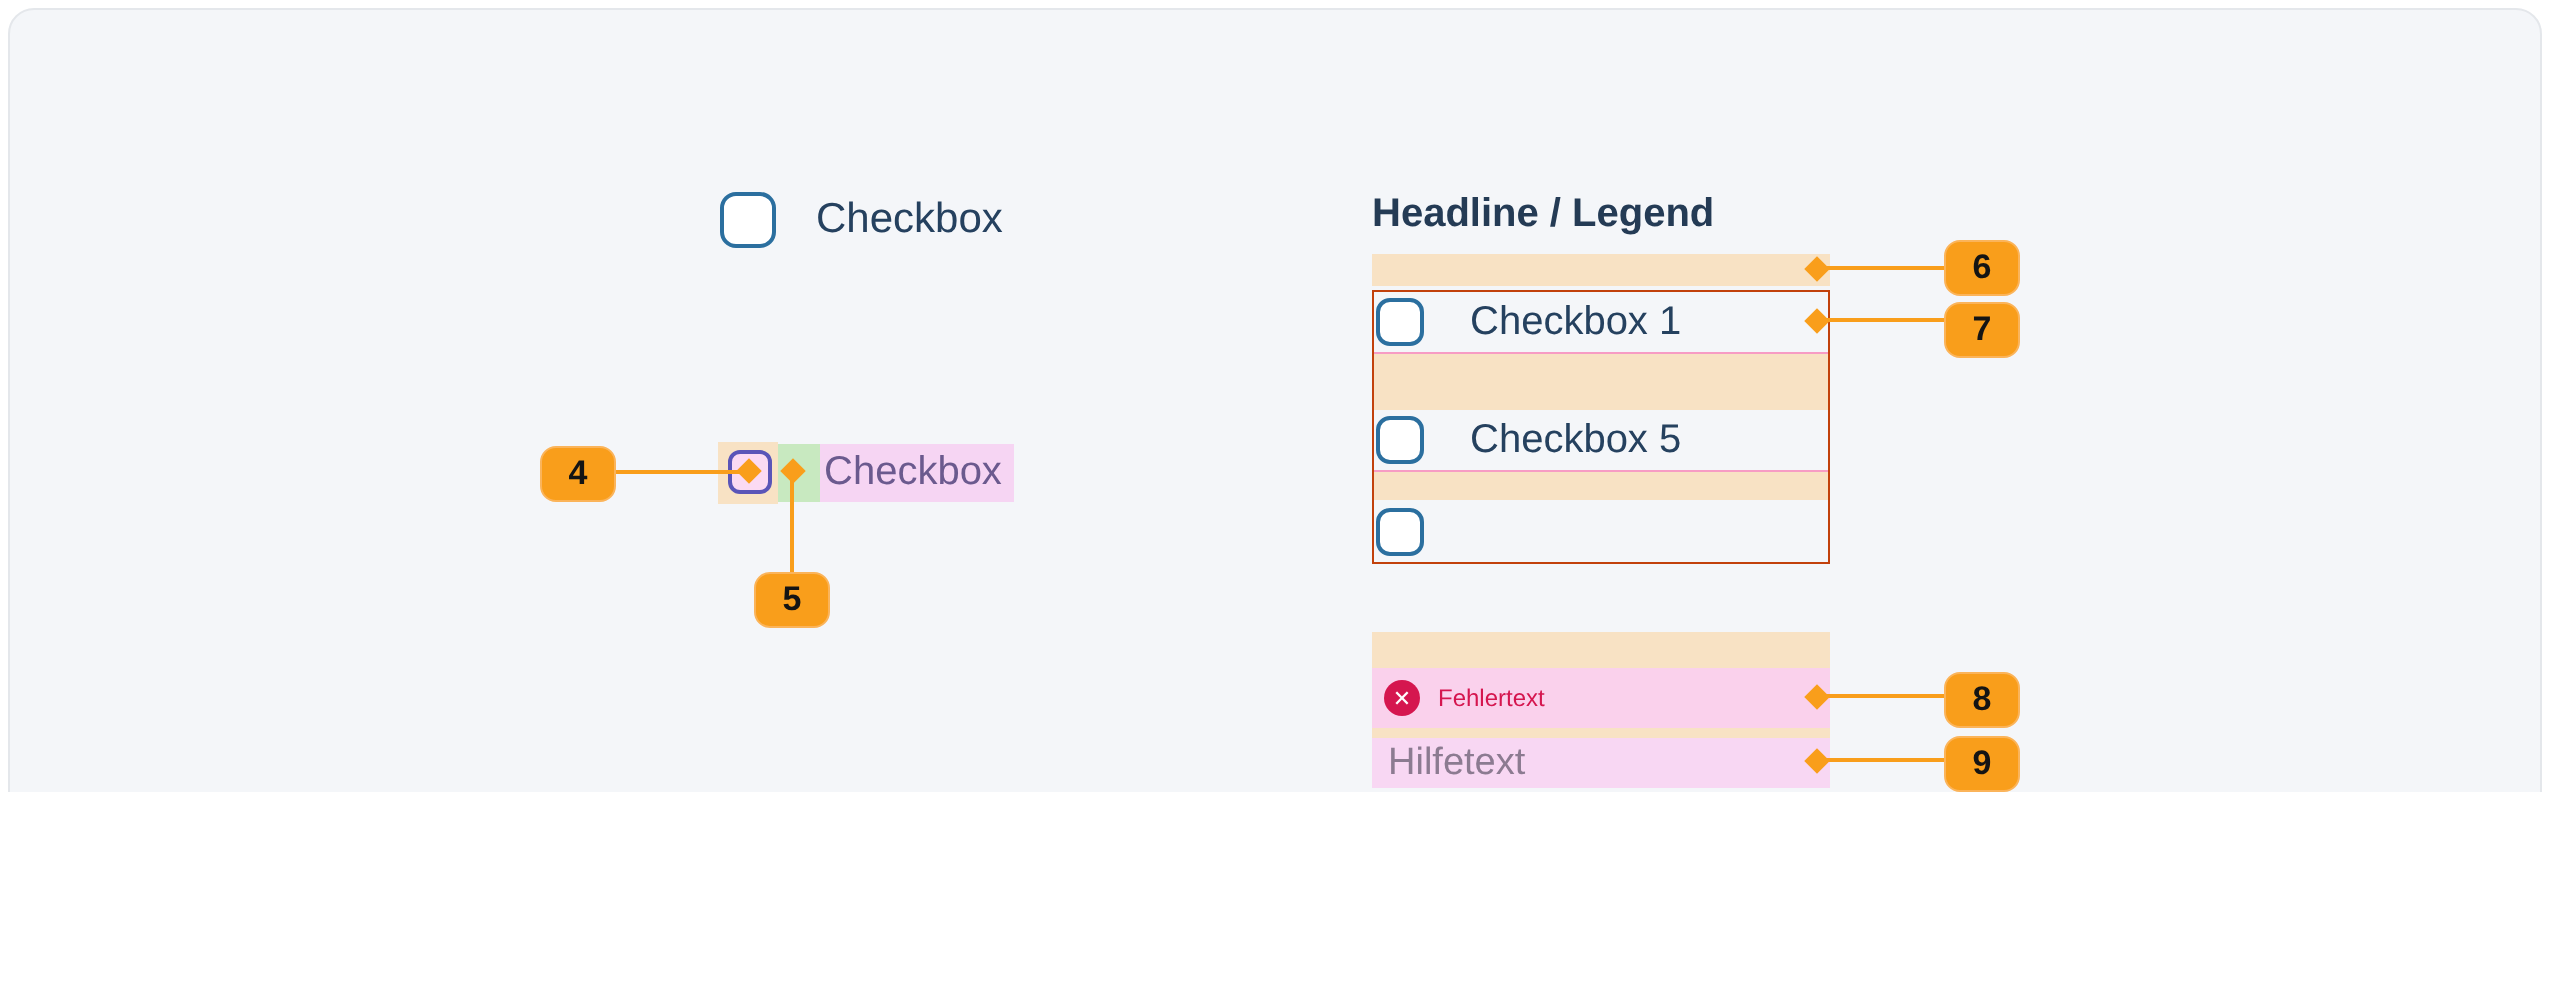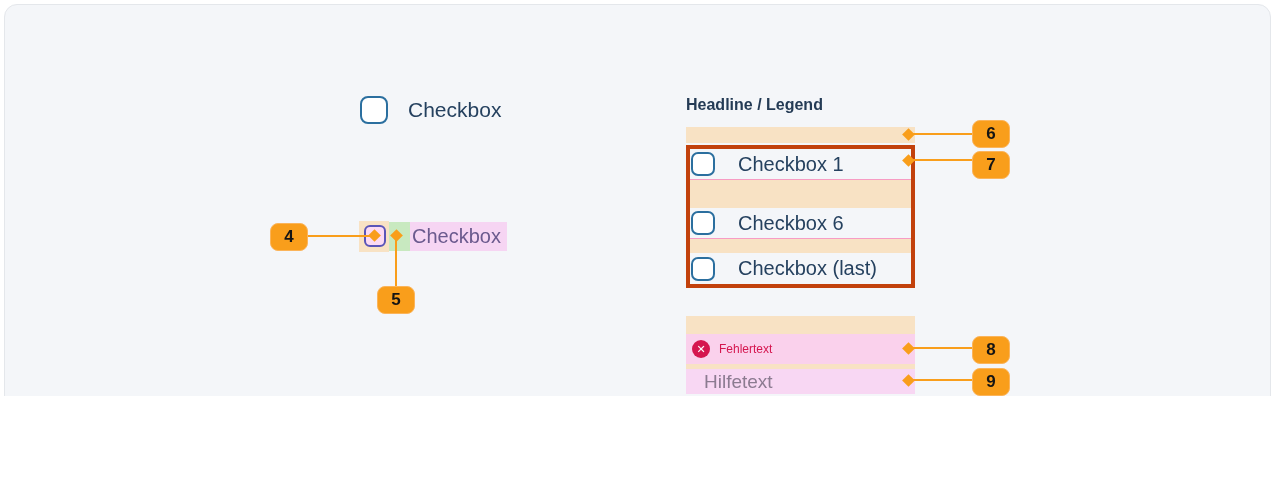--- a/index.html
+++ b/index.html
@@ -67,29 +67,29 @@
     background: #f6d5f3;
     font-size: 20px; color: #6b5a8e;
     line-height: 29px;
     padding-left: 2px;
   }
 
   
   .headline {
     position: absolute;
     left: 686px; top: 96px;
-    font-size: 16px; font-weight: bold; color: #243b55;
+    font-size: 20px; font-weight: bold; color: #243b55;
   }
   .spacing-bar { position: absolute; left: 686px; width: 229px; background: #f8e2c4; }
 
   .cb-group {
     position: absolute;
     left: 686px; top: 145px;
     width: 229px;
-    border: 4px solid #c2410c;
+    border: 1px solid #c2410c;
     background: #f4f6f9;
   }
   .checkbox-row {
     height: 31px;
     display: flex; align-items: center;
     border-bottom: 1px solid #f79cc4;
   }
   .checkbox-row:last-child { border-bottom: none; }
   .row-gap { height: 14px; background: #f8e2c4; }
   .row-checkbox {
@@ -125,21 +125,21 @@
   }
   .error-text { margin-left: 9px; font-size: 12px; color: #d5164f; }
 
   .help-row {
     position: absolute;
     left: 686px; top: 369px;
     width: 229px; height: 25px;
     background: #f8d7f3;
     font-size: 19px; color: #8c7b91;
     line-height: 25px;
-    padding-left: 18px;
+    padding-left: 8px;
   }
 </style>
 </head>
 <body>
 
 <div id="canvas">
   <div class="panel"></div>
 
   <div class="cb-plain" style="left:360px; top:96px;"></div>
   <div class="cb-plain-label" style="left:408px; top:96px;">Checkbox</div>
@@ -163,26 +163,25 @@
 
   <div class="cb-group">
   <div class="checkbox-row">
     <div class="row-checkbox"></div>
     <div class="row-label">Checkbox 1</div>
   </div>
 <div class="row-gap"></div>
 <div class="row-gap"></div>
   <div class="checkbox-row">
     <div class="row-checkbox"></div>
-    <div class="row-label">Checkbox 6</div>
+    <div class="row-label">Checkbox 5</div>
   </div>
 <div class="row-gap"></div>
   <div class="checkbox-row">
     <div class="row-checkbox"></div>
-    <div class="row-label">Checkbox (last)</div>
   </div>
 </div>
 
   <div class="spacing-bar" style="top:316px; height:18px;"></div>
 
   <div class="error-row">
     <span class="error-icon">✕</span>
     <span class="error-text">Fehlertext</span>
   </div>
 

